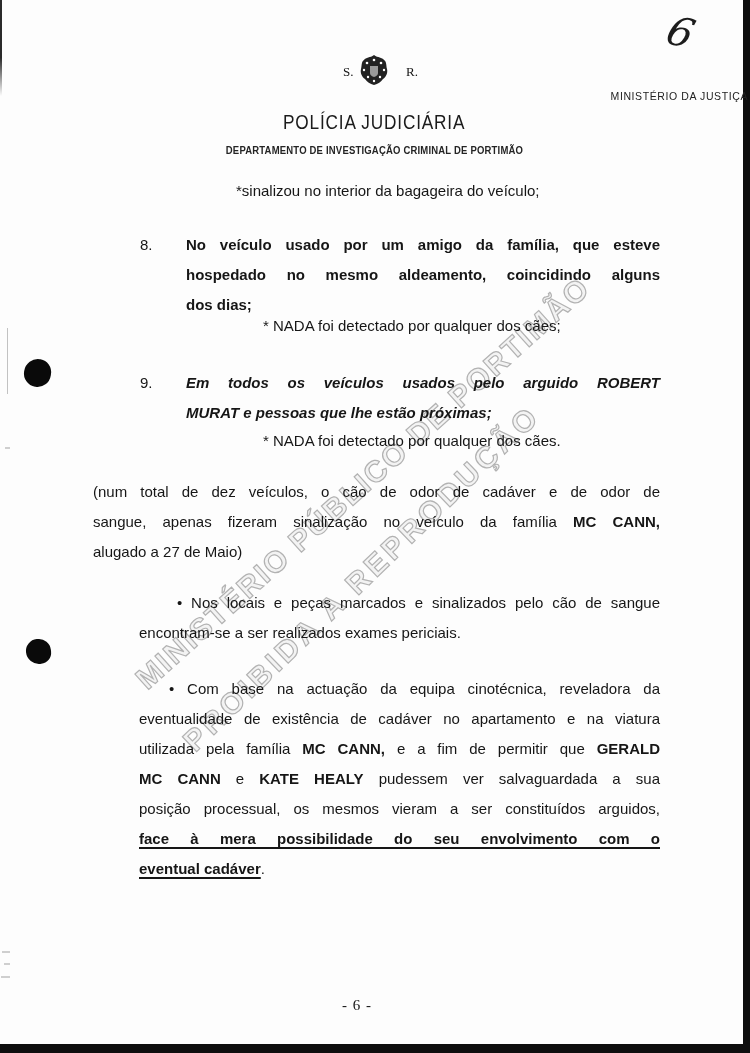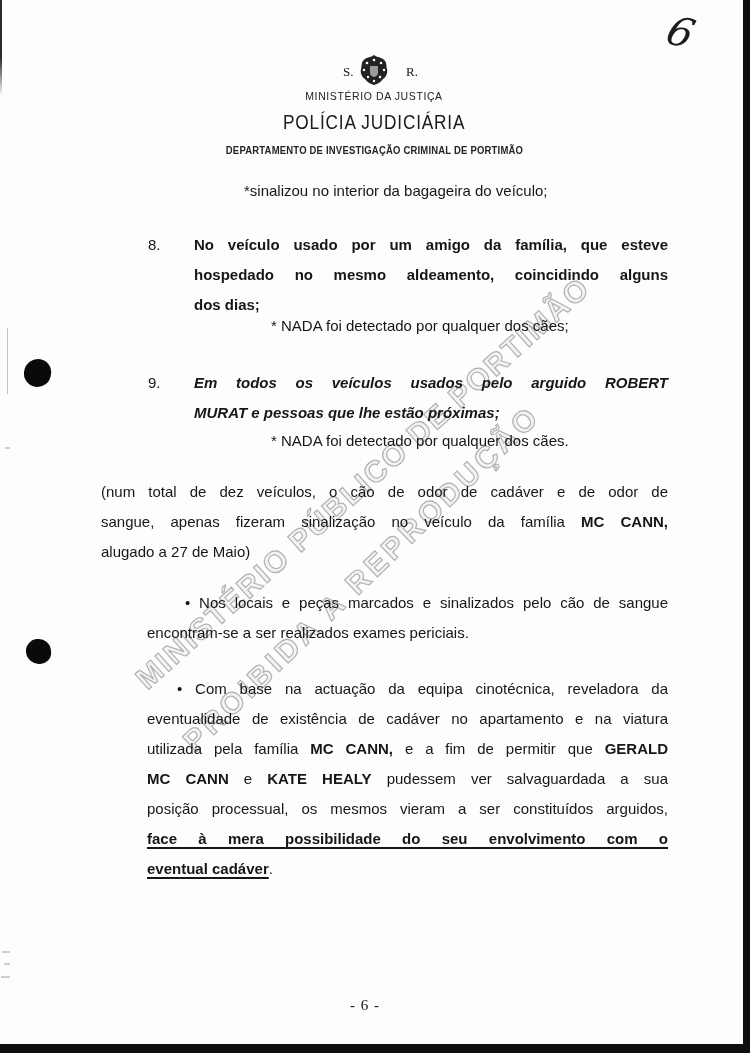--- a/index.html
+++ b/index.html
@@ -15,37 +15,37 @@
   .hole{position:absolute;background:#0a0a0a;}
   .hole-1{left:24px;top:359px;width:27px;height:28px;border-radius:52% 48% 50% 50%;transform:rotate(9deg);}
   .hole-2{left:26px;top:639px;width:25px;height:25px;border-radius:50% 50% 46% 54%;transform:rotate(-6deg);}
   
   .handnum{position:absolute;left:668px;top:12px;font-family:"DejaVu Serif",serif;font-style:italic;
         font-size:40px;color:#1c1c1c;transform:rotate(13deg) skewX(-6deg);line-height:1;}
   
   .hdr-s{position:absolute;left:343px;top:64px;font-family:"Liberation Serif",serif;font-size:13px;}
   .hdr-r{position:absolute;left:406px;top:64px;font-family:"Liberation Serif",serif;font-size:13px;}
   .crest{position:absolute;left:357px;top:54px;}
-  .ministry{position:absolute;left:0;top:90px;width:748px;text-align:center;
+  .ministry{position:absolute;left:0;top:90px;width:748px;text-align:right;
         font-size:10.5px;letter-spacing:.6px;color:#222;}
   .pj-title{position:absolute;left:0;top:110px;width:748px;text-align:center;font-size:21px;
         letter-spacing:1px;color:#1b1b1b;}
   .pj-title span{display:inline-block;transform:scaleX(.82);transform-origin:50% 50%;}
   .dept{position:absolute;left:0;top:145px;width:748px;text-align:center;font-size:10px;
         font-weight:bold;letter-spacing:.2px;color:#242424;}
   .dept span{display:inline-block;transform:scaleX(.95);transform-origin:50% 50%;}
   
   .wm{position:absolute;white-space:nowrap;z-index:1;font-weight:bold;
         color:rgba(176,176,176,.12);-webkit-text-stroke:1.2px #b2b2b2;}
   .wm-1{left:152px;top:662px;font-size:30px;letter-spacing:2px;
         transform-origin:0 100%;transform:rotate(-42deg);}
   .wm-2{left:200px;top:724px;font-size:30px;letter-spacing:4px;
         transform-origin:0 100%;transform:rotate(-44deg);}
   
-  .body{position:absolute;left:8px;top:0;width:686px;height:1053px;z-index:2;
+  .body{position:absolute;left:0;top:0;width:686px;height:1053px;z-index:2;
         font-size:15px;line-height:30px;color:#161616;}
   .abs{position:absolute;}
   .ln{white-space:normal;}
   .jl{text-align:justify;text-align-last:justify;}
   .b{font-weight:bold;}
   .u{text-decoration:underline;text-decoration-thickness:2px;text-underline-offset:3px;text-align:center;}
   .ind1{text-indent:38px;}
   .ind2{text-indent:30px;}
   .note-1{left:236px;top:176px;}
   .num-8{left:140px;top:230px;}

